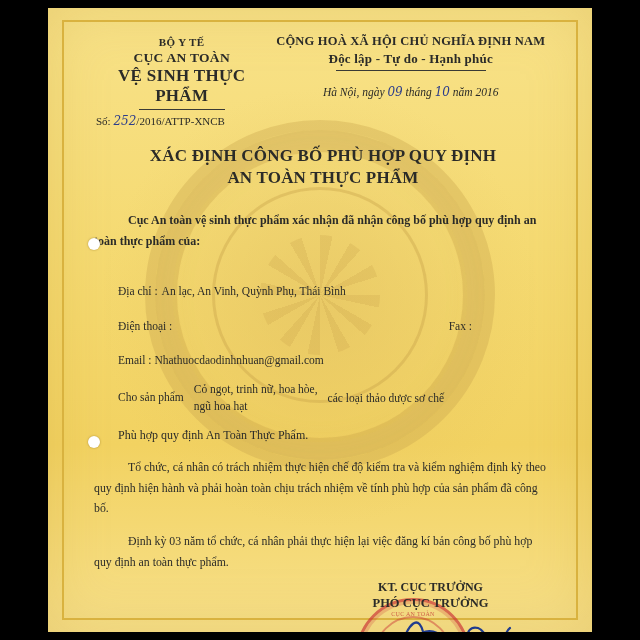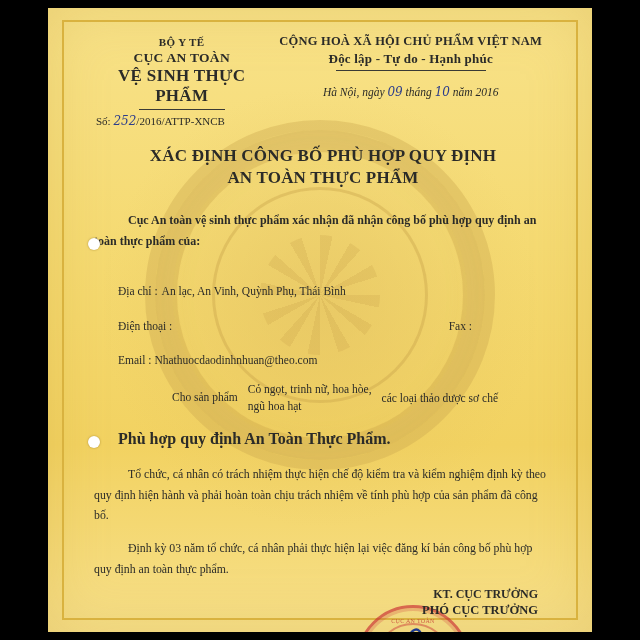--- a/index.html
+++ b/index.html
@@ -227,57 +227,56 @@
     font-size: 11.5px;
     margin-bottom: 10px;
   }
   .product-row {
     display: flex;
     align-items: center;
     padding-left: 24px;
     margin-top: 8px;
     margin-bottom: 10px;
     font-size: 11.5px;
-    justify-content: center;
   }
   .product-label {
     white-space: nowrap;
     margin-right: 10px;
   }
   .product-value {
     font-size: 11.5px;
     line-height: 1.45;
   }
   .product-value .p2 {
     display: block;
   }
   .conform {
     padding-left: 24px;
-    font-weight: bold;
-    font-size: 16px;
+    font-weight: normal;
+    font-size: 12px;
     margin-top: 8px;
   }
   .para {
     text-indent: 34px;
     font-size: 11.8px;
     line-height: 1.75;
     margin-top: 12px;
   }
   
   .sign-area {
     position: relative;
     margin-top: 6px;
     height: 150px;
   }
   .sign-block {
     position: absolute;
     right: 14px;
     top: 2px;
     width: 215px;
-    text-align: right;
+    text-align: center;
   }
   .sign-title-1 {
     font-size: 12px;
     font-weight: bold;
   }
   .sign-title-2 {
     font-size: 12.5px;
     font-weight: bold;
     margin-top: 1px;
   }
@@ -348,21 +347,21 @@
           <div class="l2">CỤC AN TOÀN</div>
           <div class="l3">VỆ SINH THỰC PHẨM</div>
           <div class="rule"></div>
           <div class="num">
             <span>Số:</span>
             <span class="handwritten">252</span><span>/2016/ATTP-XNCB</span>
           </div>
         </div>
 
         <div class="nation">
-          <div class="n1">CỘNG HOÀ XÃ HỘI CHỦ PHẨM VIỆT NAM</div>
+          <div class="n1">CỘNG HOÀ XÃ HỘI CHỦ NGHĨA ĐỊNH NAM</div>
           <div class="n2">Độc lập - Tự do - Hạnh phúc</div>
           <div class="rule2"></div>
           <div class="place-date">
             <span>Hà Nội, ngày</span>
             <span class="hw">09</span>
             <span>tháng</span>
             <span class="hw">10</span>
             <span>năm 2016</span>
           </div>
         </div>
@@ -389,21 +388,21 @@
             <span class="field-label">Điện thoại :</span>
             <span class="field-value"></span>
             <span class="right">
               <span>Fax :</span>
               <span></span>
             </span>
           </div>
 
           <div class="email-row">
             <span>Email :</span>
-            <span>Nhathuocdaodinhnhuan@theo.com</span>
+            <span>Nhathuocdaodinhnhuan@gmail.com</span>
           </div>
 
           <div class="product-row">
             <span class="product-label">Cho sản phẩm</span>
             <span class="product-value">
               <span>Cỏ ngọt, trinh nữ, hoa hòe,</span>
               <span class="p2">ngũ hoa hạt</span>
             </span>
             <span class="product-value" style="margin-left:10px">các loại thảo dược sơ chế</span>
           </div>

